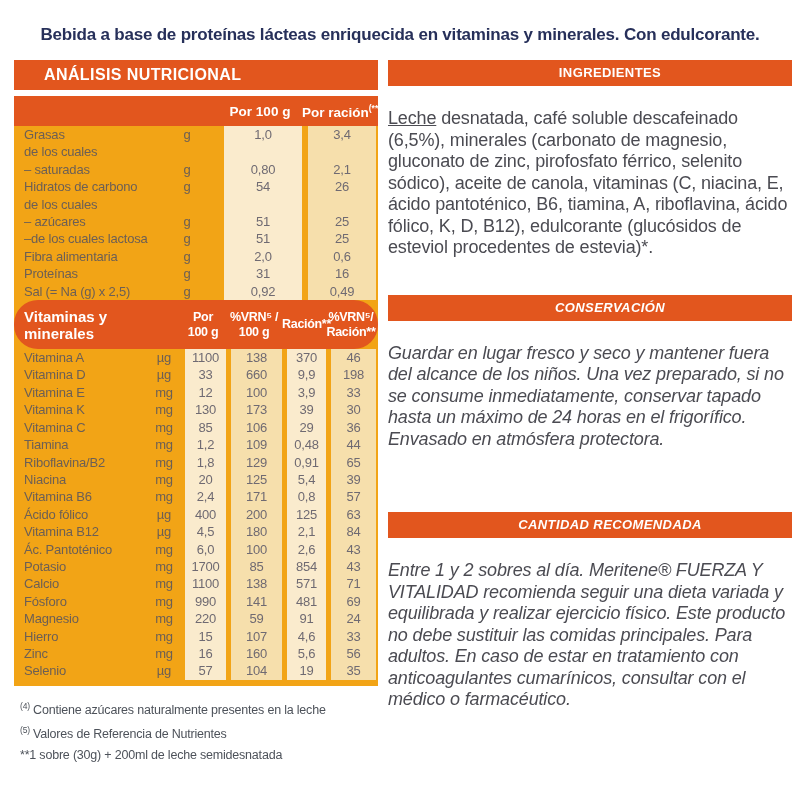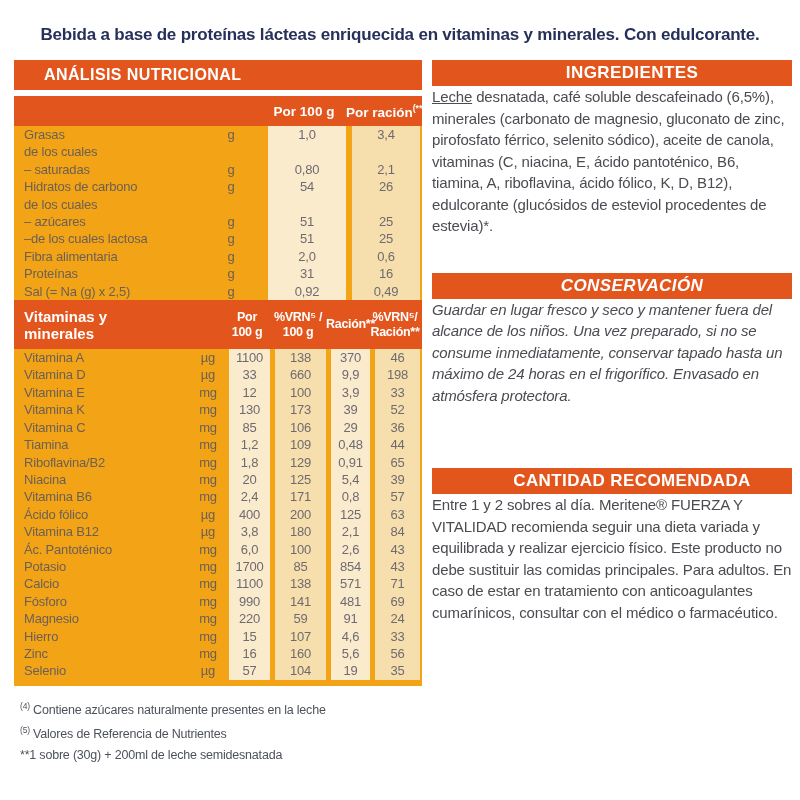--- a/index.html
+++ b/index.html
@@ -20,31 +20,31 @@
   .page-title{
     margin:25px 8px 0;
     text-align:center;
     color:var(--navy);
     font-weight:bold;
     font-size:17px;
     letter-spacing:-0.2px;
   }
 
   .columns{display:flex;margin-top:15px;padding:0 8px 0 14px;gap:10px;}
-  .left{width:408px;flex:none;}
+  .left{width:364px;flex:none;}
   .right{flex:1;min-width:0;}
 
   .bar{background:var(--orange);color:#fff;font-weight:bold;}
   .left-bar{height:30px;line-height:30px;padding-left:30px;font-size:16px;letter-spacing:0.4px;margin-bottom:6px;}
-  .right .bar{height:26px;line-height:26px;text-align:center;font-size:17px;letter-spacing:0.4px;padding-left:40px;}
+  .right .bar{height:26px;line-height:26px;text-align:center;font-size:13px;letter-spacing:0.4px;padding-left:40px;}
 
   .gold-table{background:var(--gold);padding-bottom:6px;}
 
   .grid1{display:grid;grid-template-columns:1fr 62px 84px 74px;padding:0 2px 0 10px;}
-  .grid2{display:grid;grid-template-columns:1fr 32px 46px 56px 44px 50px;padding:0 2px 0 10px;}
+  .grid2{display:grid;grid-template-columns:1fr 32px 46px 56px 44px 50px;padding:0 2px 0 10px;border-radius:24px;}
 
   .t1head{height:30px;align-items:center;color:#fff;font-weight:bold;font-size:13.5px;}
   .t1head .h-per100{grid-column:3;text-align:center;white-space:nowrap;}
   .t1head .h-serving{grid-column:4;text-align:right;white-space:nowrap;}
   .t1head sup{font-size:8.5px;}
 
   .trow > div{line-height:17.4px;font-size:13px;letter-spacing:-0.2px;}
   .trow .lab{color:var(--tbl-label);}
   .trow .unit{text-align:center;color:var(--tbl-label);}
   .trow .val{text-align:center;color:var(--tbl-num);background:var(--cream1);border-left:6px solid var(--gold);}
@@ -53,24 +53,24 @@
   .grid2 .cB{background:var(--cream2);text-align:center;}
 
   .vithead{min-height:49px;align-items:center;color:#fff;font-weight:bold;padding-top:2px;padding-bottom:2px;}
   .vh-label{grid-column:1/3;font-size:15px;line-height:17px;white-space:pre-line;}
   .vh-col{text-align:center;font-size:12.5px;line-height:15px;white-space:pre-line;letter-spacing:-0.3px;}
 
   .footnotes{margin:10px 0 0 6px;color:var(--foot-text);font-size:12.5px;letter-spacing:-0.2px;}
   .fn{line-height:20.5px;}
   .fn sup{font-size:8.5px;}
 
-  .r-section p{margin:0 0 0;font-size:15px;line-height:21.5px;color:var(--body-text);letter-spacing:-0.15px;}
+  .r-section p{margin:22px 0 0;font-size:18px;line-height:21.5px;color:var(--body-text);letter-spacing:-0.15px;}
   .u{text-decoration:underline;}
   #sec-conservation{margin-top:36px;font-style:italic;}
-  #sec-recommended{margin-top:62px;}
+  #sec-recommended{margin-top:62px;font-style:italic;}
 </style>
 </head>
 <body>
 
 <div class="page-title">Bebida a base de proteínas lácteas enriquecida en vitaminas y minerales. Con edulcorante.</div>
 
 <div class="columns">
 
   <div class="left">
     <div class="bar left-bar">ANÁLISIS NUTRICIONAL</div>
@@ -193,21 +193,21 @@
     <div class="val cA">3,9</div>
     <div class="val cB">33</div>
   </div>
 
   <div class="grid2 trow">
     <div class="lab">Vitamina K</div>
     <div class="unit">mg</div>
     <div class="val cA">130</div>
     <div class="val cB">173</div>
     <div class="val cA">39</div>
-    <div class="val cB">52</div>
+    <div class="val cB">30</div>
   </div>
 
   <div class="grid2 trow">
     <div class="lab">Vitamina C</div>
     <div class="unit">mg</div>
     <div class="val cA">85</div>
     <div class="val cB">106</div>
     <div class="val cA">29</div>
     <div class="val cB">36</div>
   </div>
@@ -253,21 +253,21 @@
     <div class="unit">µg</div>
     <div class="val cA">400</div>
     <div class="val cB">200</div>
     <div class="val cA">125</div>
     <div class="val cB">63</div>
   </div>
 
   <div class="grid2 trow">
     <div class="lab">Vitamina B12</div>
     <div class="unit">µg</div>
-    <div class="val cA">3,8</div>
+    <div class="val cA">4,5</div>
     <div class="val cB">180</div>
     <div class="val cA">2,1</div>
     <div class="val cB">84</div>
   </div>
 
   <div class="grid2 trow">
     <div class="lab">Ác. Pantoténico</div>
     <div class="unit">mg</div>
     <div class="val cA">6,0</div>
     <div class="val cB">100</div>

